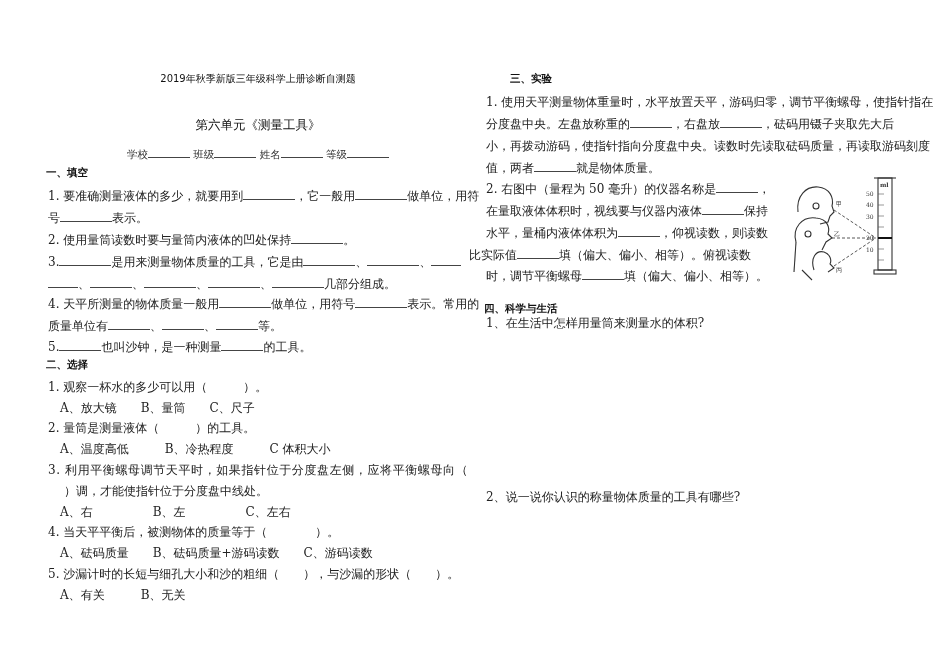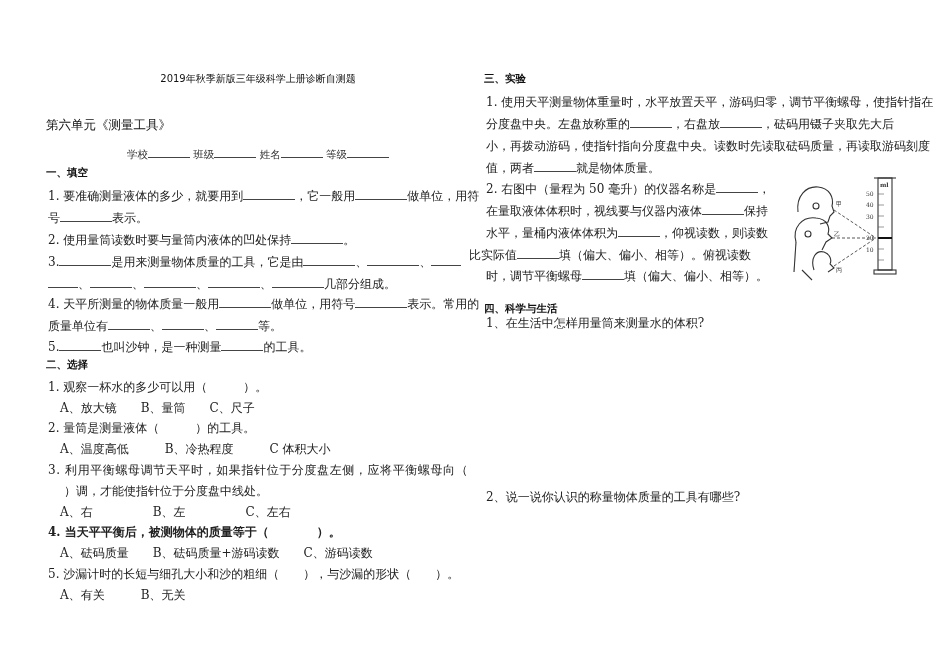--- a/index.html
+++ b/index.html
@@ -7,21 +7,21 @@
       width: 950px; height: 671px; position: relative; overflow: hidden;
       font-family: "DejaVu Serif", "Liberation Serif", serif;
       color: #1a1a1a;
     }
     .title {
       position: absolute; left: 46px; width: 424px; top: 72px; text-align: center;
       font-family: "DejaVu Sans", "Liberation Sans", sans-serif;
       font-size: 10px; color: #111;
     }
     .subtitle {
-      position: absolute; left: 46px; width: 424px; top: 117px; 
+      position: absolute; left: 46px; width: 424px; top: 117px; text-align: center;
       font-family: "DejaVu Sans", "Liberation Sans", sans-serif;
       font-size: 12.5px; color: #111;
     }
     .info {
       position: absolute; left: 46px; width: 424px; top: 147px; text-align: center;
       font-family: "DejaVu Sans", "Liberation Sans", sans-serif;
       font-size: 10.5px; color: #333;
     }
     .line { position: absolute; font-size: 12px; white-space: nowrap; color: #222; }
     .sec {
@@ -71,26 +71,26 @@
 </div>
 
 <div class="sec" style="left:46px; top:358px;">二、选择</div>
 <div class="line" style="left:48px; top:379px;text-align:right;">1. 观察一杯水的多少可以用（　　　）。</div>
 <div class="line" style="left:60px; top:400px;">A、放大镜　　B、量筒　　C、尺子</div>
 <div class="line" style="left:48px; top:420px;">2. 量筒是测量液体（　　　）的工具。</div>
 <div class="line" style="left:60px; top:441px;">A、温度高低　　　B、冷热程度　　　C 体积大小</div>
 <div class="line" style="left:48px; top:462px; letter-spacing:0.6px;">3. 利用平衡螺母调节天平时，如果指针位于分度盘左侧，应将平衡螺母向（</div>
 <div class="line" style="left:64px; top:483px;">）调，才能使指针位于分度盘中线处。</div>
 <div class="line" style="left:60px; top:504px;">A、右　　　　　B、左　　　　　C、左右</div>
-<div class="line" style="left:48px; top:524px;font-weight:bold;">4. 当天平平衡后，被测物体的质量等于（　　　　）。</div>
+<div class="line" style="left:48px; top:524px;">4. 当天平平衡后，被测物体的质量等于（　　　　）。</div>
 <div class="line" style="left:60px; top:545px;">A、砝码质量　　B、砝码质量+游码读数　　C、游码读数</div>
 <div class="line" style="left:48px; top:566px;">5. 沙漏计时的长短与细孔大小和沙的粗细（　　），与沙漏的形状（　　）。</div>
 <div class="line" style="left:60px; top:587px;">A、有关　　　B、无关</div>
 
-<div class="sec" style="left:484px; top:72px;">三、实验</div>
+<div class="sec" style="left:510px; top:72px;">三、实验</div>
 <div class="line" style="left:486px; top:94px;">1. 使用天平测量物体重量时，水平放置天平，游码归零，调节平衡螺母，使指针指在</div>
 <div class="line" style="left:486px; top:116px;">
   <span>分度盘中央。左盘放称重的</span><span class="blank w55"></span><span>，右盘放</span><span class="blank w55"></span><span>，砝码用镊子夹取先大后</span>
 </div>
 <div class="line" style="left:486px; top:138px;">小，再拨动游码，使指针指向分度盘中央。读数时先读取砝码质量，再读取游码刻度</div>
 <div class="line" style="left:486px; top:160px;">
   <span>值，两者</span><span class="blank w55"></span><span>就是物体质量。</span>
 </div>
 <div class="line" style="left:486px; top:181px;">
   <span>2. 右图中（量程为 50 毫升）的仪器名称是</span><span class="blank w55"></span><span>，</span>

